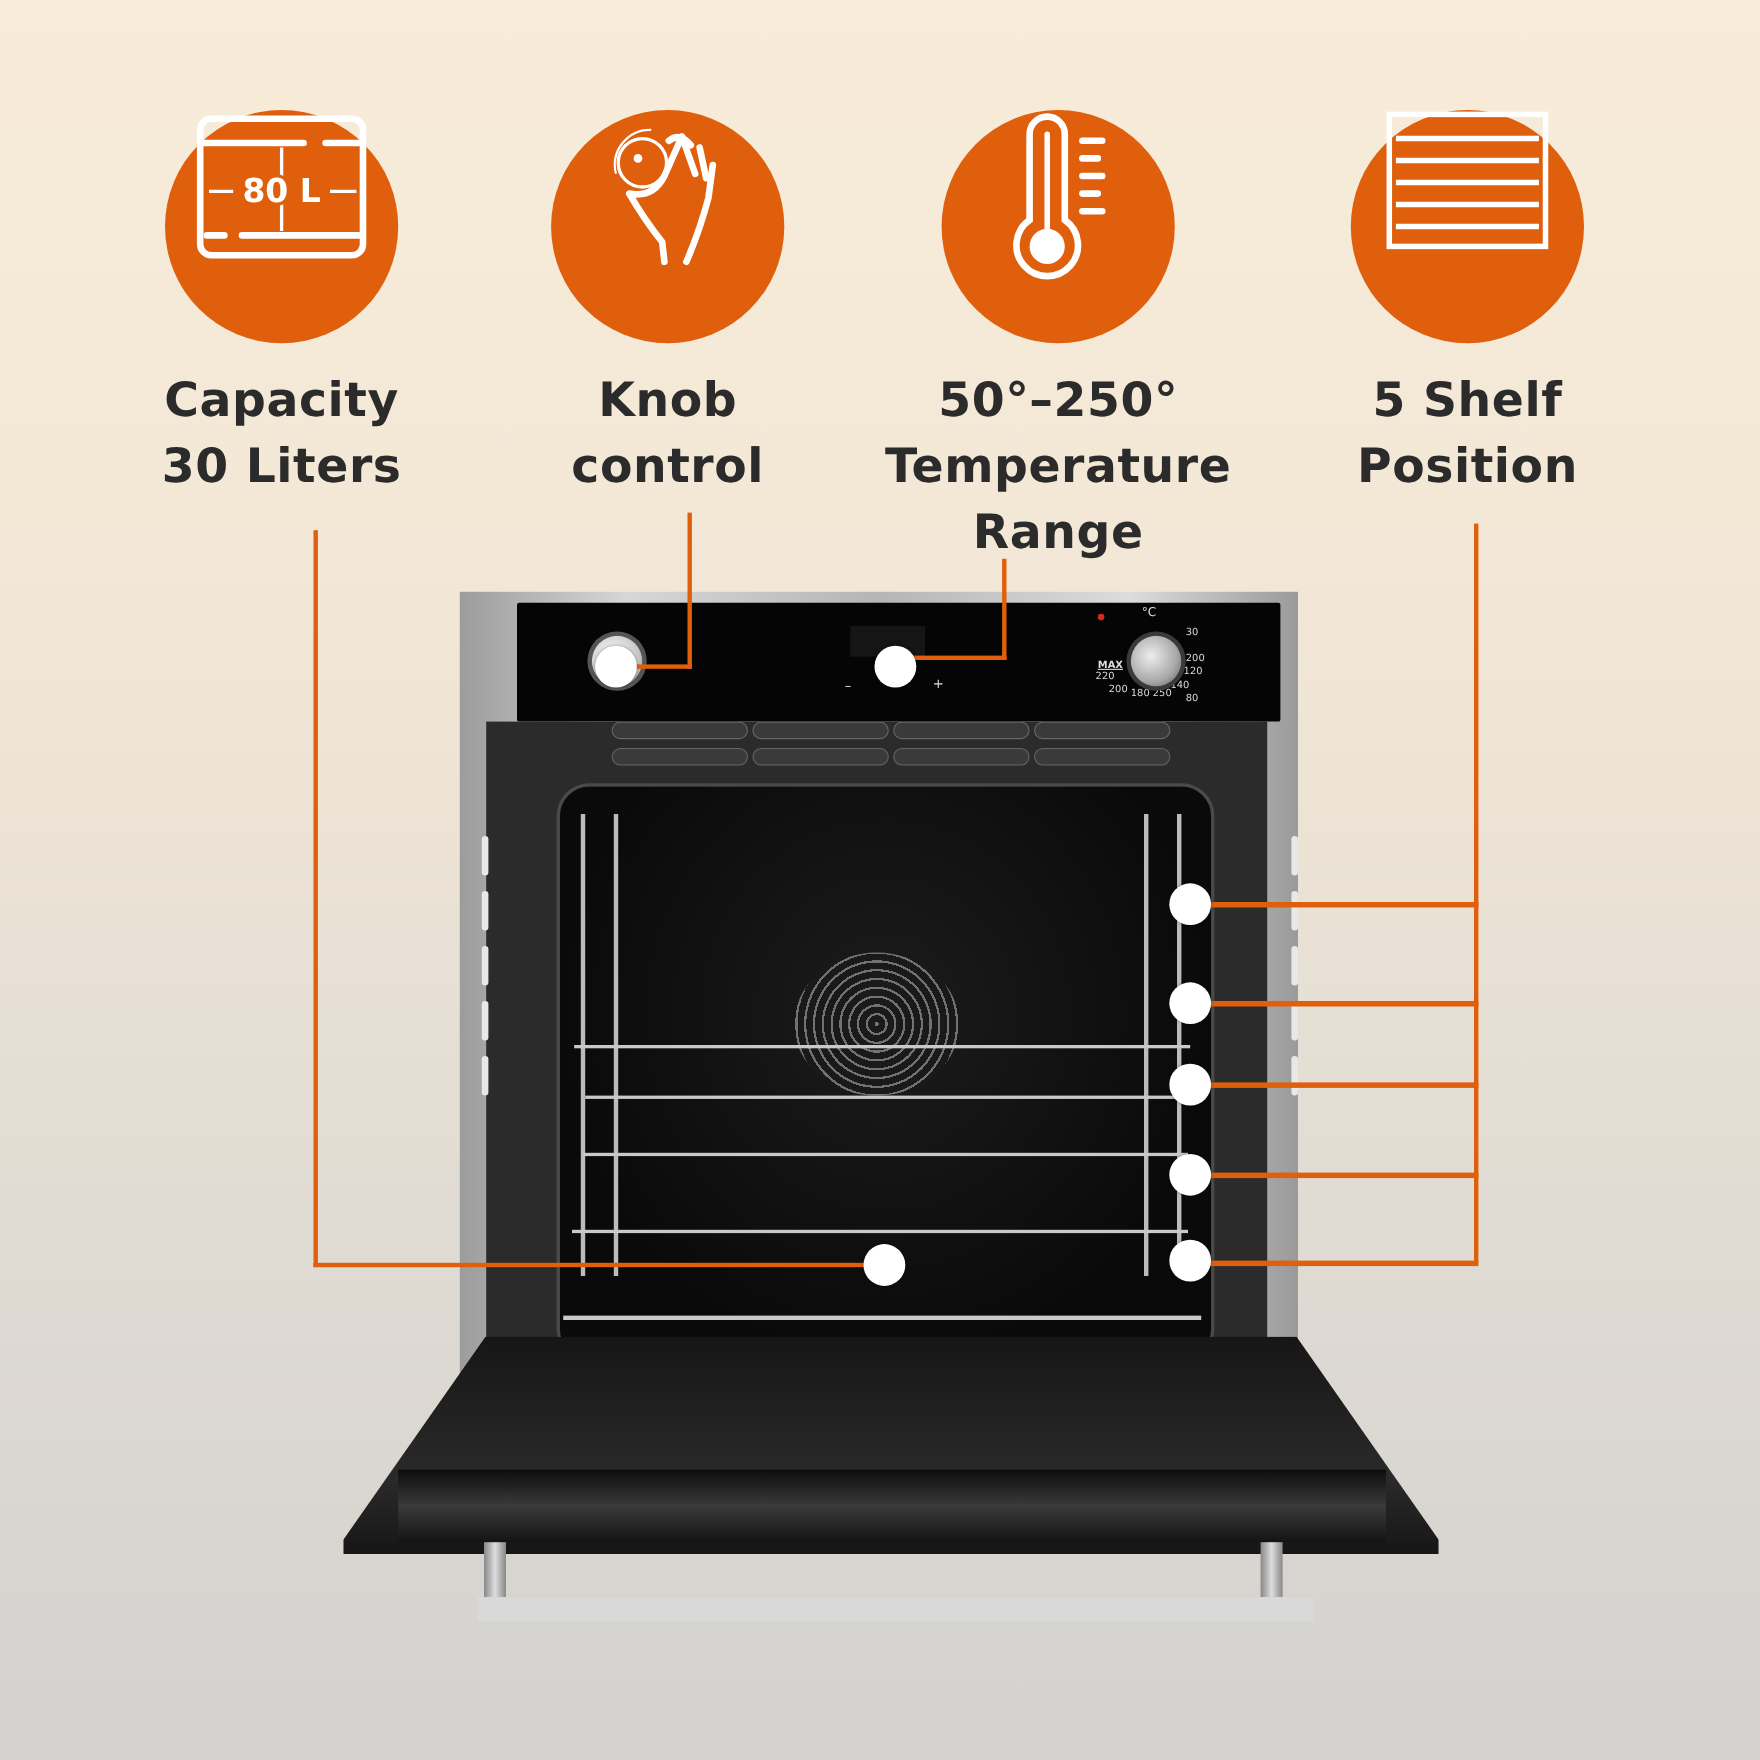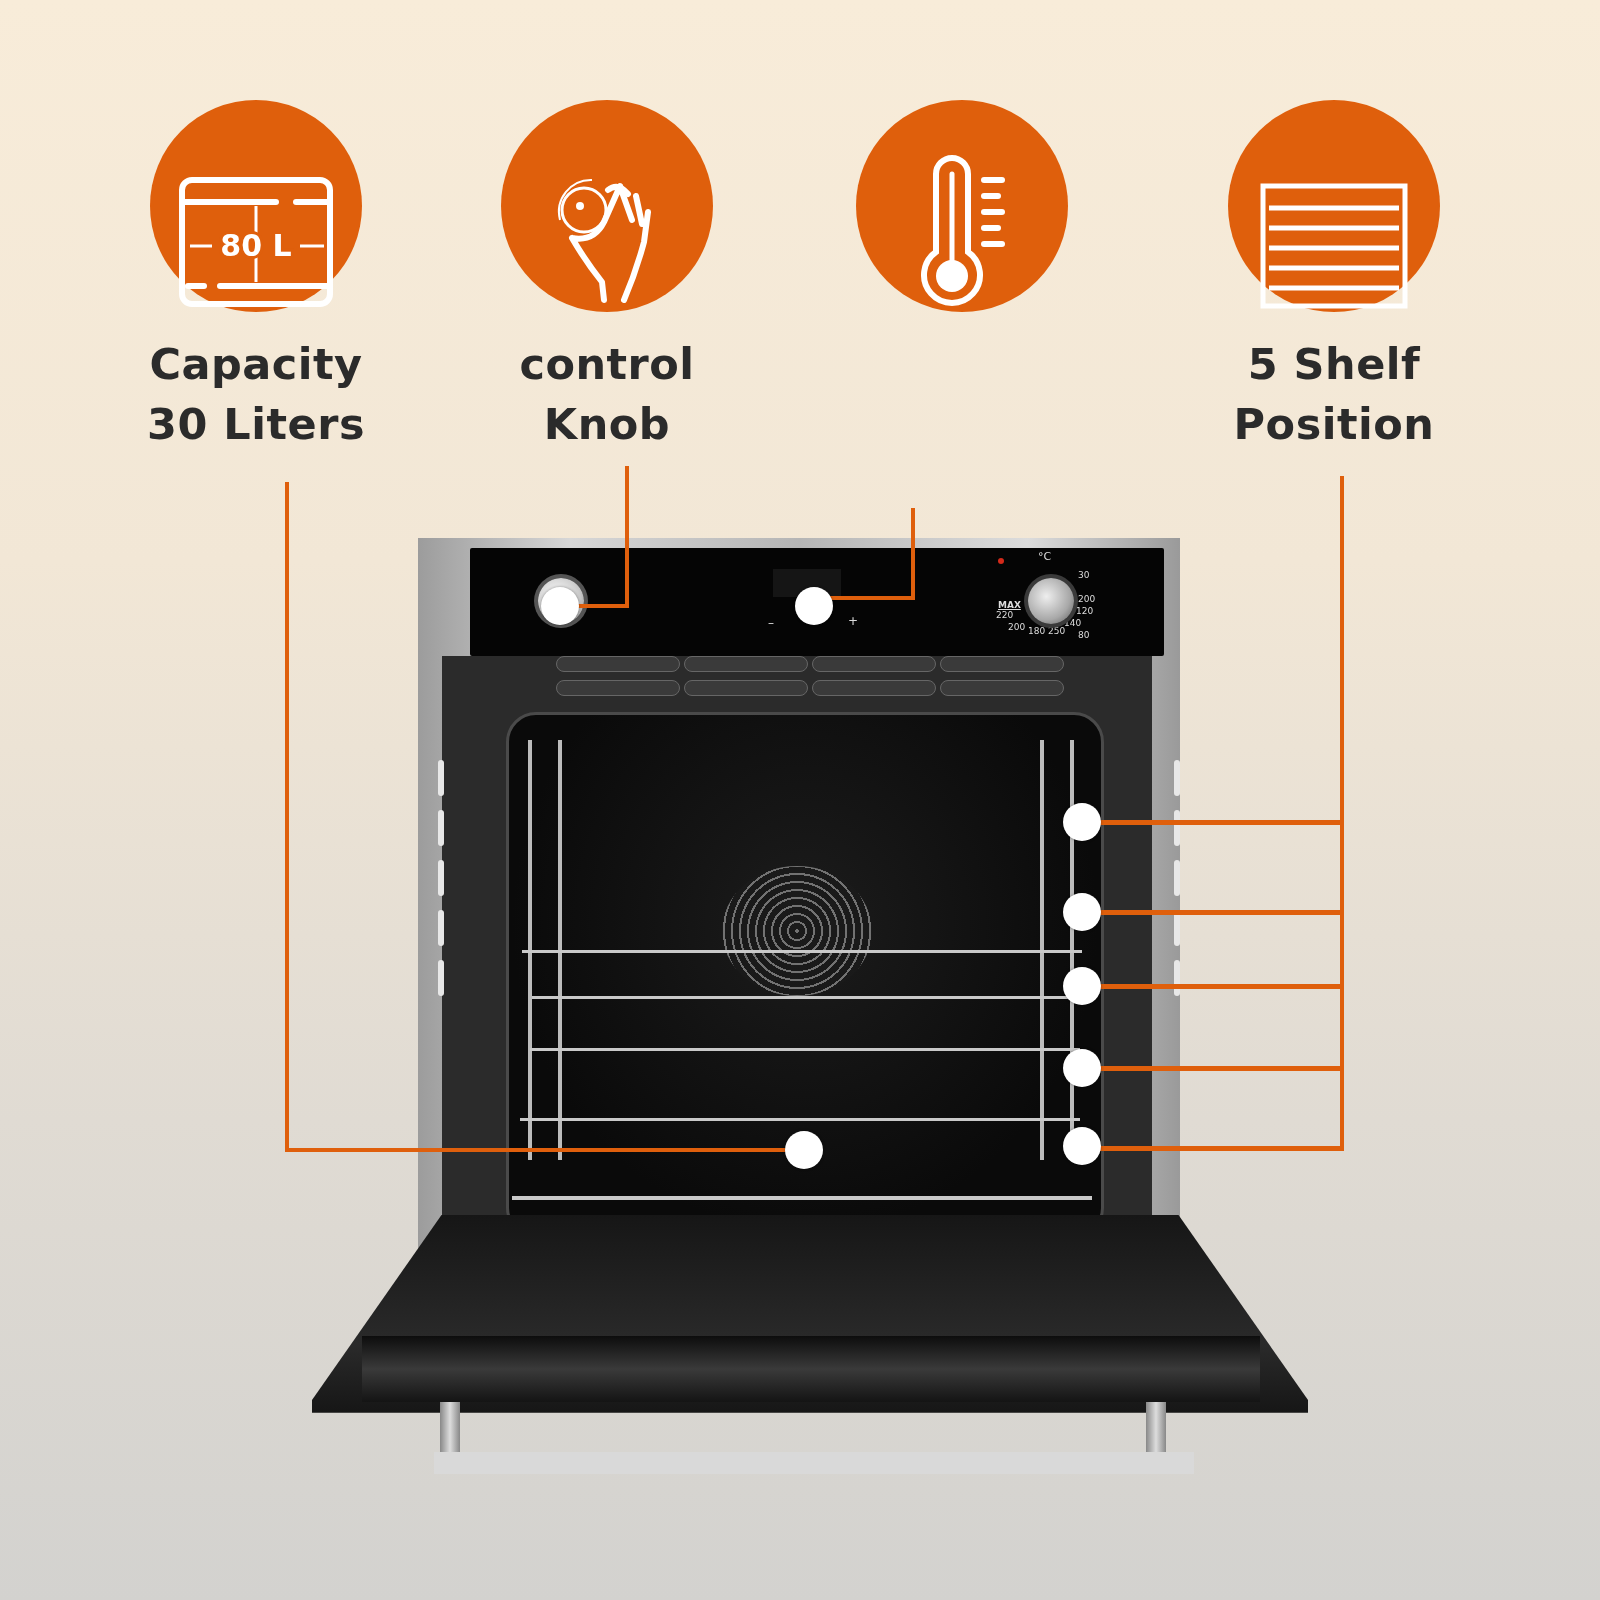--- a/index.html
+++ b/index.html
@@ -1,20 +1,20 @@
 <!DOCTYPE html>
 <html><head>
 <meta charset="utf-8">
 <style>
   html,body{margin:0;padding:0;}
   body{width:1600px;height:1600px;position:relative;overflow:hidden;
     background:linear-gradient(180deg,#f8ecd9 0%,#f2e7d6 35%,#e0dbd3 70%,#d3d2cf 100%);
     font-family:"DejaVu Sans","Liberation Sans",sans-serif;}
   .feature{position:absolute;top:100px;width:340px;display:flex;flex-direction:column;align-items:center;}
-  .circle{width:212px;height:212px;border-radius:50%;background:#df5f0c;display:flex;align-items:flex-end;justify-content:center;}
+  .circle{width:212px;height:212px;border-radius:50%;background:#df5f0c;display:flex;align-items:flex-start;justify-content:center;}
   .label{margin-top:22px;font-weight:bold;font-size:43px;line-height:60px;color:#2b2b2b;text-align:center;letter-spacing:0.5px;}
   .line{position:absolute;background:#df5f0c;}
   .dot{position:absolute;width:38px;height:38px;border-radius:50%;background:#ffffff;transform:translate(-50%,-50%);box-shadow:0 0 3px rgba(0,0,0,.4);}
   
   .oven-frame{position:absolute;left:418px;top:538px;width:762px;height:820px;background:linear-gradient(90deg,#9c9c9c,#d7d7d7 20%,#b5b5b5 50%,#dcdcdc 80%,#9a9a9a);}
   .panel{position:absolute;left:470px;top:548px;width:694px;height:108px;background:#050505;border-radius:2px;}
   .knob{position:absolute;border-radius:50%;}
   .knob-left{left:68px;top:30px;width:46px;height:46px;background:radial-gradient(circle at 40% 40%,#fff,#c9c9c9 60%,#7f7f7f);box-shadow:0 0 0 4px #555;}
   .knob-right{left:558px;top:30px;width:46px;height:46px;background:radial-gradient(circle at 40% 40%,#eee,#a8a8a8 60%,#555);box-shadow:0 0 0 4px #3a3a3a;}
   .display{position:absolute;left:303px;top:21px;width:68px;height:28px;background:#151515;}
@@ -58,37 +58,42 @@
   <div class="circle">
     <svg width="150" height="150" viewBox="0 0 150 150">
       <circle cx="52" cy="48" r="22" fill="none" stroke="#fff" stroke-width="3"></circle>
       <circle cx="48" cy="44" r="4" fill="#fff"></circle>
       <path d="M28 58 A32 32 0 0 1 60 18" fill="none" stroke="#fff" stroke-width="2"></path>
       <path d="M40 76 Q62 80 72 60 L88 24 M90 30 L100 58 M104 34 L110 62 M116 50 L112 80 Q104 110 92 138 M40 76 Q54 100 70 120 L72 138" fill="none" stroke="#fff" stroke-width="6" stroke-linecap="round" stroke-linejoin="round"></path>
       <path d="M76 28 Q86 20 96 32" fill="none" stroke="#fff" stroke-width="6" stroke-linecap="round"></path>
     </svg>
   </div>
   <div class="label">
+    <div>Knob</div>
     <div>control</div>
-    <div>Knob</div>
   </div>
 </div>
 
 <div class="feature" style="left:792px;">
   <div class="circle">
     <svg width="120" height="160" viewBox="0 0 120 160">
       <path d="M34 100 V22 a16 16 0 0 1 32 0 V100 a28 28 0 1 1 -32 0 Z" fill="none" stroke="#fff" stroke-width="6"></path>
       <line x1="50" y1="22" x2="50" y2="110" stroke="#fff" stroke-width="5" stroke-linecap="round"></line>
       <circle cx="50" cy="124" r="16" fill="#fff"></circle>
       <line x1="82" y1="28" x2="100" y2="28" stroke="#fff" stroke-width="6" stroke-linecap="round"></line>
       <line x1="82" y1="44" x2="96" y2="44" stroke="#fff" stroke-width="6" stroke-linecap="round"></line>
       <line x1="82" y1="60" x2="100" y2="60" stroke="#fff" stroke-width="6" stroke-linecap="round"></line>
       <line x1="82" y1="76" x2="96" y2="76" stroke="#fff" stroke-width="6" stroke-linecap="round"></line>
       <line x1="82" y1="92" x2="100" y2="92" stroke="#fff" stroke-width="6" stroke-linecap="round"></line>
     </svg>
+  </div>
+  <div class="label">
+    <div>50°–250°</div>
+    <div>Temperature</div>
+    <div>Range</div>
   </div>
 </div>
 
 <div class="feature" style="left:1164px;">
   <div class="circle">
     <svg width="150" height="130" viewBox="0 0 150 130">
       <rect x="4" y="4" width="142" height="120" fill="none" stroke="#fff" stroke-width="5"></rect>
       <line x1="10" y1="26" x2="140" y2="26" stroke="#fff" stroke-width="5"></line>
       <line x1="10" y1="46" x2="140" y2="46" stroke="#fff" stroke-width="5"></line>
       <line x1="10" y1="66" x2="140" y2="66" stroke="#fff" stroke-width="5"></line>

